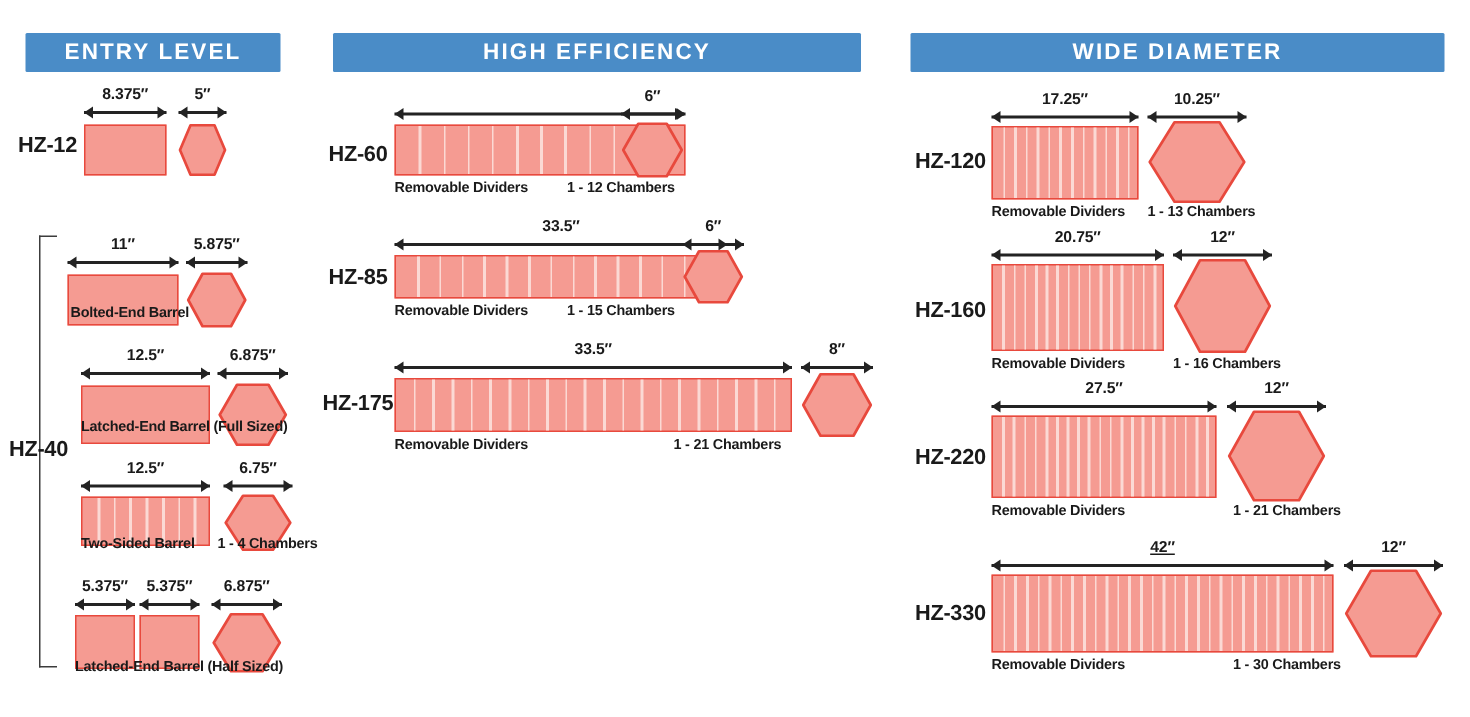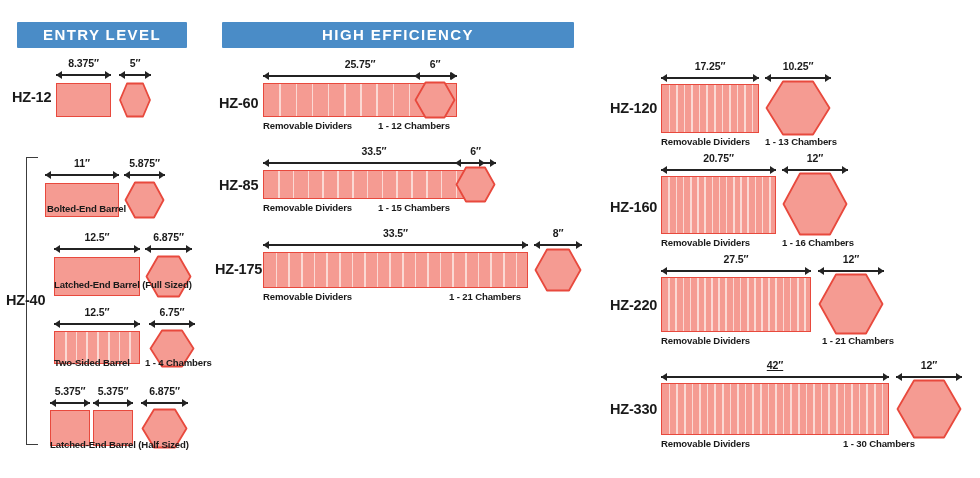--- a/index.html
+++ b/index.html
@@ -101,20 +101,21 @@
     box-sizing:border-box;
   }
 </style>
 </head>
 <body>
 
 <div class="canvas">
 
   <div class="col-header" style="left:222px;top:22px;width:352px;">HIGH EFFICIENCY</div>
   <div class="col-header" style="left:17px;top:22px;width:170px;">ENTRY LEVEL</div>
+  <div class="col-header" style="left:607px;top:22px;width:356px;">WIDE DIAMETER</div>
 
   <div class="model-label" style="left:12px;top:89px;">HZ-12</div>
   <div class="dim" style="left:56px;top:69px;width:55px;">
     <div class="rule"></div>
       <div class="cap-l"></div>
       <div class="cap-r"></div>
   </div>
   <div class="dim-text" style="left:56px;top:57px;width:55px;">8.375″</div>
   <div class="barrel" style="left:56px;top:83px;width:55px;height:34px;"></div>
   <div class="dim" style="left:119px;top:69px;width:32px;">
@@ -229,21 +230,20 @@
     </svg>
   </div>
   <div class="caption" style="left:50px;top:439px;">Latched-End Barrel (Half Sized)</div>
 
   <div class="model-label" style="left:219px;top:95px;">HZ-60</div>
   <div class="dim" style="left:263px;top:70px;width:194px;">
     <div class="rule"></div>
       <div class="cap-l"></div>
       <div class="cap-r"></div>
   </div>
-  <div class="dim-text" style="left:263px;top:58px;width:194px;">25.75″</div>
   <div class="barrel" id="barrel-hz-60" style="left:263px;top:83px;width:194px;height:34px;">
       <div class="divider" style="left: 15.3667px;"></div>
       <div class="divider" style="left: 31.5333px;"></div>
       <div class="divider" style="left: 47.7px;"></div>
       <div class="divider" style="left: 63.8667px;"></div>
       <div class="divider" style="left: 80.0333px;"></div>
       <div class="divider" style="left: 96.2px;"></div>
       <div class="divider" style="left: 112.367px;"></div>
       <div class="divider" style="left: 128.533px;"></div>
       <div class="divider" style="left: 144.7px;"></div>
@@ -503,15 +503,15 @@
       <div class="cap-l"></div>
       <div class="cap-r"></div>
   </div>
   <div class="dim-text" style="left:896px;top:359px;width:66px;">12″</div>
   <div class="hex" style="left:896px;top:379px;">
     <svg width="66" height="60" viewBox="0 0 66 60">
       <polygon points="18,1.5 48,1.5 64.5,30 48,58.5 18,58.5 1.5,30" fill="#f59b92" stroke="#e8493d" stroke-width="1.8" stroke-linejoin="round"></polygon>
     </svg>
   </div>
   <div class="caption" style="left:661px;top:438px;">Removable Dividers</div>
-  <div class="caption" style="left:822px;top:438px;margin-left:21px;">1 - 30 Chambers</div>
+  <div class="caption" style="left:822px;top:438px;">1 - 30 Chambers</div>
 
 </div>
 
 </body></html>

